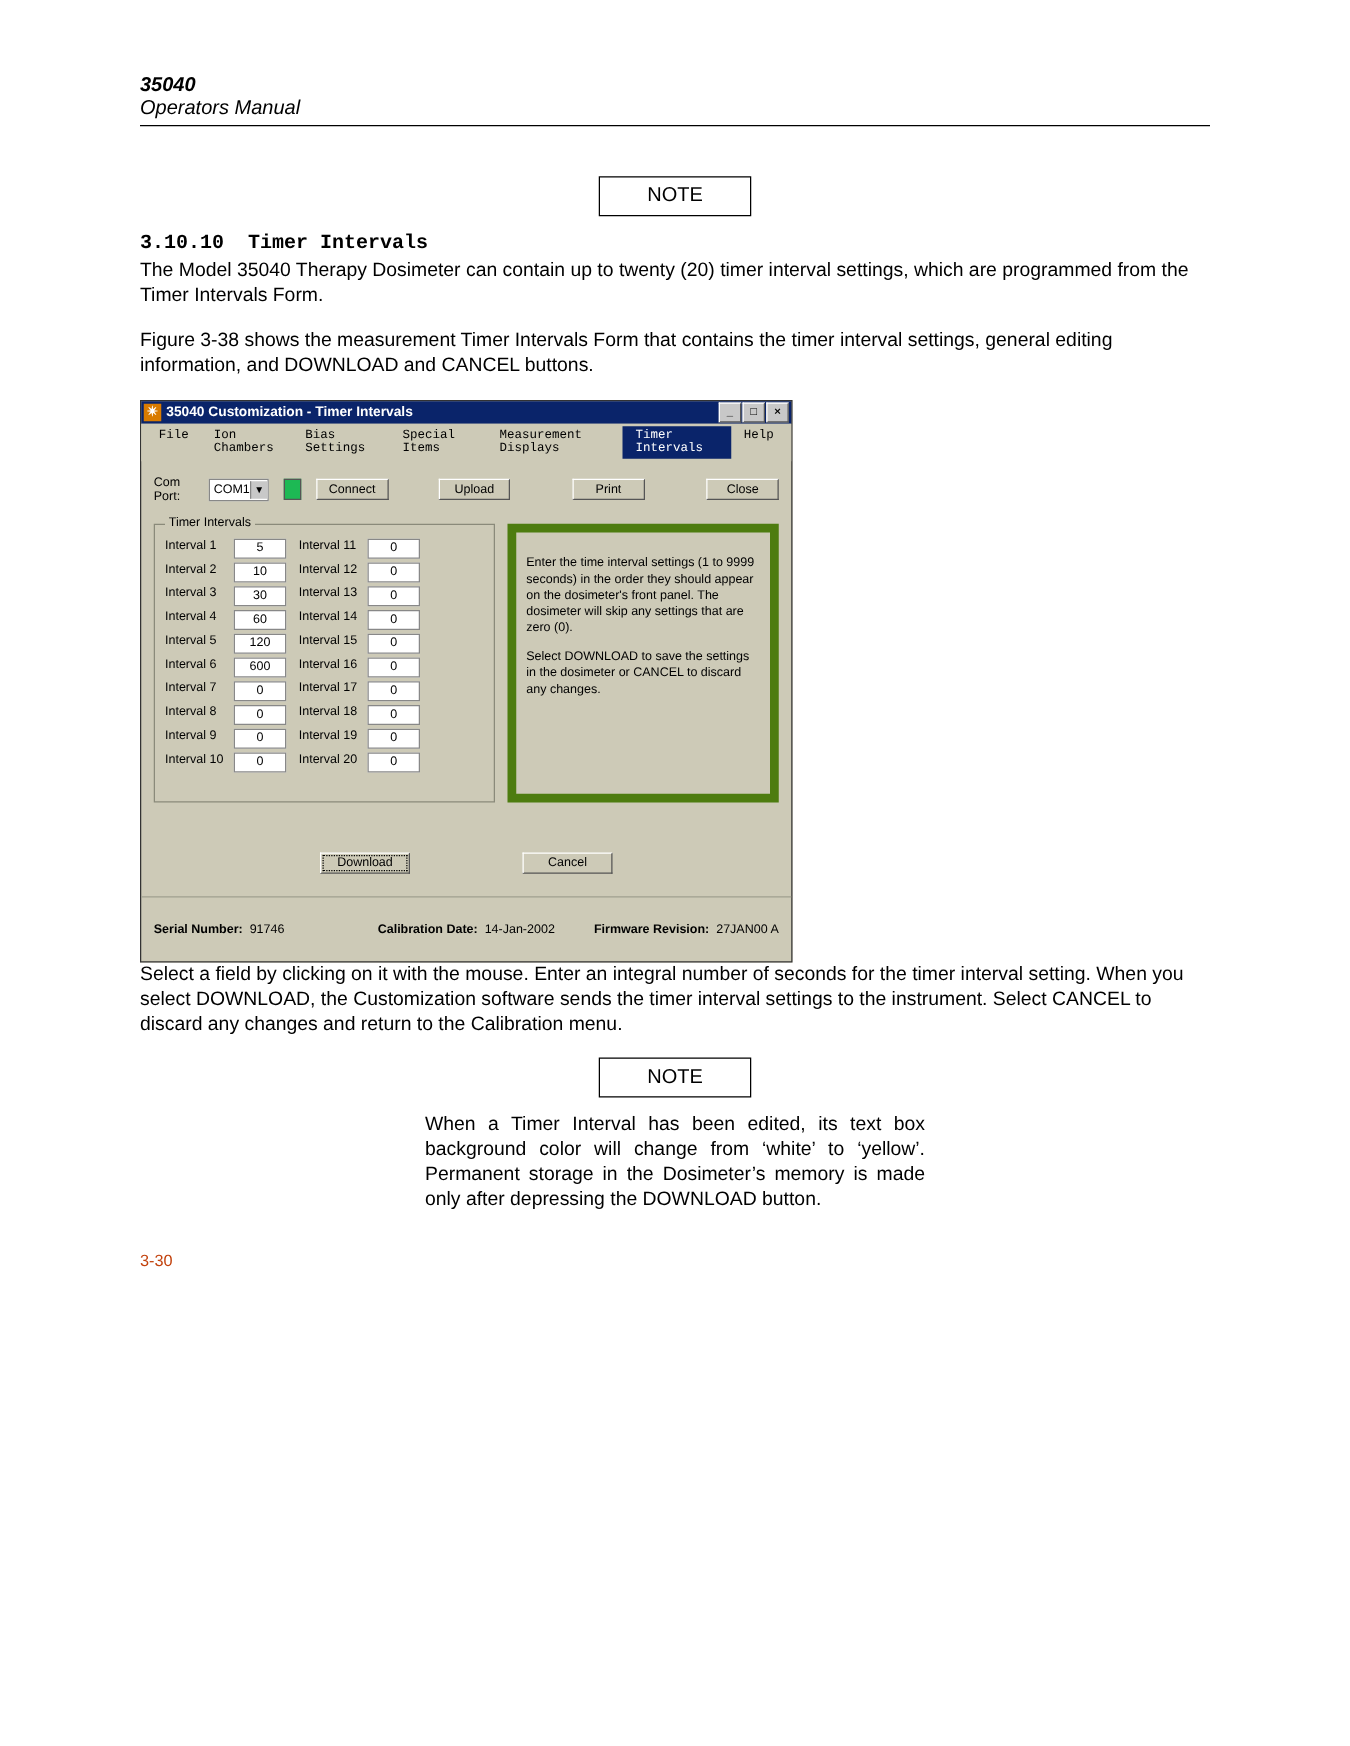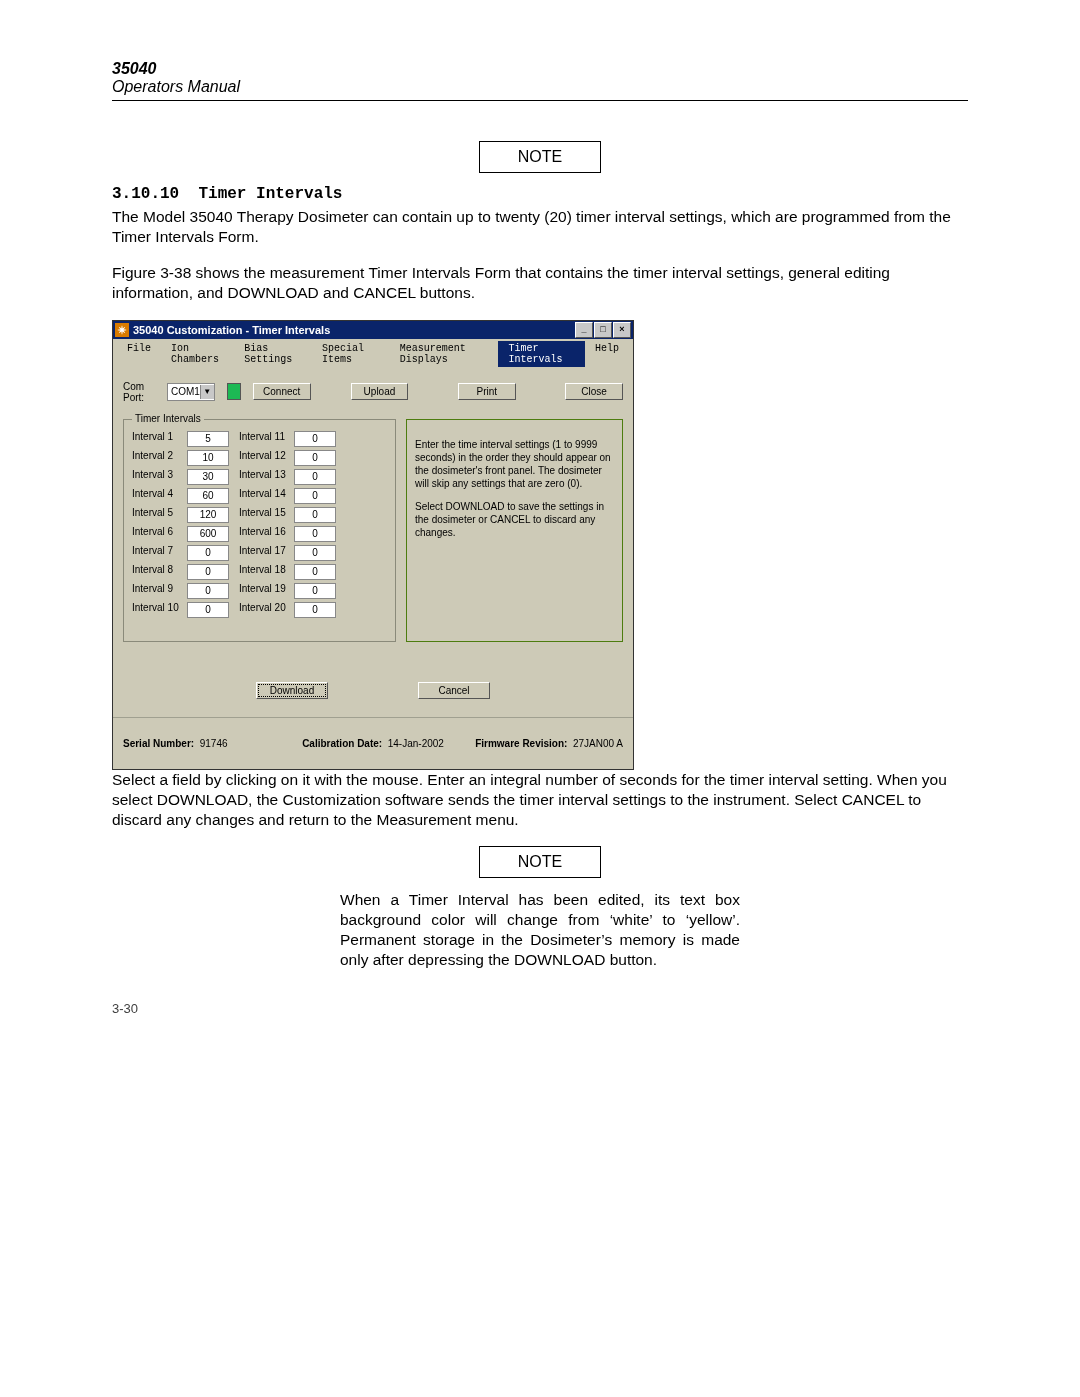--- a/index.html
+++ b/index.html
@@ -32,21 +32,21 @@
   .note-para {
     width: 400px;
     margin: 0 auto 28px auto;
     text-align: justify;
     font-size: 15.5px;
     line-height: 1.3;
   }
   .section-heading { font-weight: bold; font-size: 16px; margin: 10px 0 4px 0; font-family: Liberation Mono, monospace; }
   .body-para { font-size: 15.5px; line-height: 1.3; margin: 0 0 16px 0; }
   .figure-caption { font-style: italic; font-size: 15px; margin: 18px 0 26px 0; }
-  .page-num { font-size: 13px; color: #404040; margin-top: 30px; }
+  .page-num { font-size: 13px; color: #c2410c; margin-top: 30px; }
 
   
   .screenshot {
     width: 520px;
     margin: 6px 0 0 0;
     background: #cdcab7;
     border: 1px solid #333;
     font-family: Tahoma, Arial, sans-serif;
     font-size: 10px;
   }
@@ -97,21 +97,21 @@
     position: absolute; top: -7px; left: 8px; background: #cdcab7; padding: 0 3px; font-size: 10px;
   }
   .intervals-cols { display: flex; gap: 10px; }
   .interval-row { display: flex; margin: 3px 0; }
   .interval-row .ilabel { width: 55px; font-size: 10px; }
   .interval-row .ifield {
     width: 40px; height: 14px; background: #fff; border: 1px solid #888;
     text-align: center; font-size: 10px; line-height: 14px;
   }
   .info-box {
-    border: 1px solid #4d7c0f; flex: 1; padding: 18px 8px 8px 8px; font-size: 10px;
+    border: 7px solid #4d7c0f; flex: 1; padding: 18px 8px 8px 8px; font-size: 10px;
     line-height: 1.3;
   }
   .info-box p { margin: 0 0 10px 0; }
   .bottom-btns { display: flex; justify-content: center; gap: 90px; padding: 30px 0 18px 0; }
   .statusbar {
     border-top: 1px solid #a0a090; display: flex; padding: 20px 10px; font-size: 10px;
     gap: 6px; align-items: center;
   }
   .statusbar b { font-weight: bold; }
   .statusbar .seg { flex: 1; text-align: left; }
@@ -271,19 +271,19 @@
     </div>
 
     <div class="statusbar">
       <div class="seg"><b>Serial Number:</b>&nbsp;&nbsp;<span>91746</span></div>
       <div class="seg" style="text-align:center"><b>Calibration Date:</b>&nbsp;&nbsp;<span>14-Jan-2002</span></div>
       <div class="seg" style="text-align:right"><b>Firmware Revision:</b>&nbsp;&nbsp;<span>27JAN00 A</span></div>
     </div>
   </div>
 
 
-  <p class="body-para">Select a field by clicking on it with the mouse.  Enter an integral number of seconds for the timer interval setting.  When you select DOWNLOAD, the Customization software sends the timer interval settings to the instrument.  Select CANCEL to discard any changes and return to the Measurement menu.</p>
+  <p class="body-para">Select a field by clicking on it with the mouse.  Enter an integral number of seconds for the timer interval setting.  When you select DOWNLOAD, the Customization software sends the timer interval settings to the instrument.  Select CANCEL to discard any changes and return to the Calibration menu.</p>
 
   <div class="note-box">NOTE</div>
   <div class="note-para">When a Timer Interval has been edited, its text box background color will change from ‘white’ to ‘yellow’.  Permanent storage in the Dosimeter’s memory is made only after depressing the DOWNLOAD button.</div>
 
   <div class="page-num">3-30</div>
 </div>
 
 </body></html>

